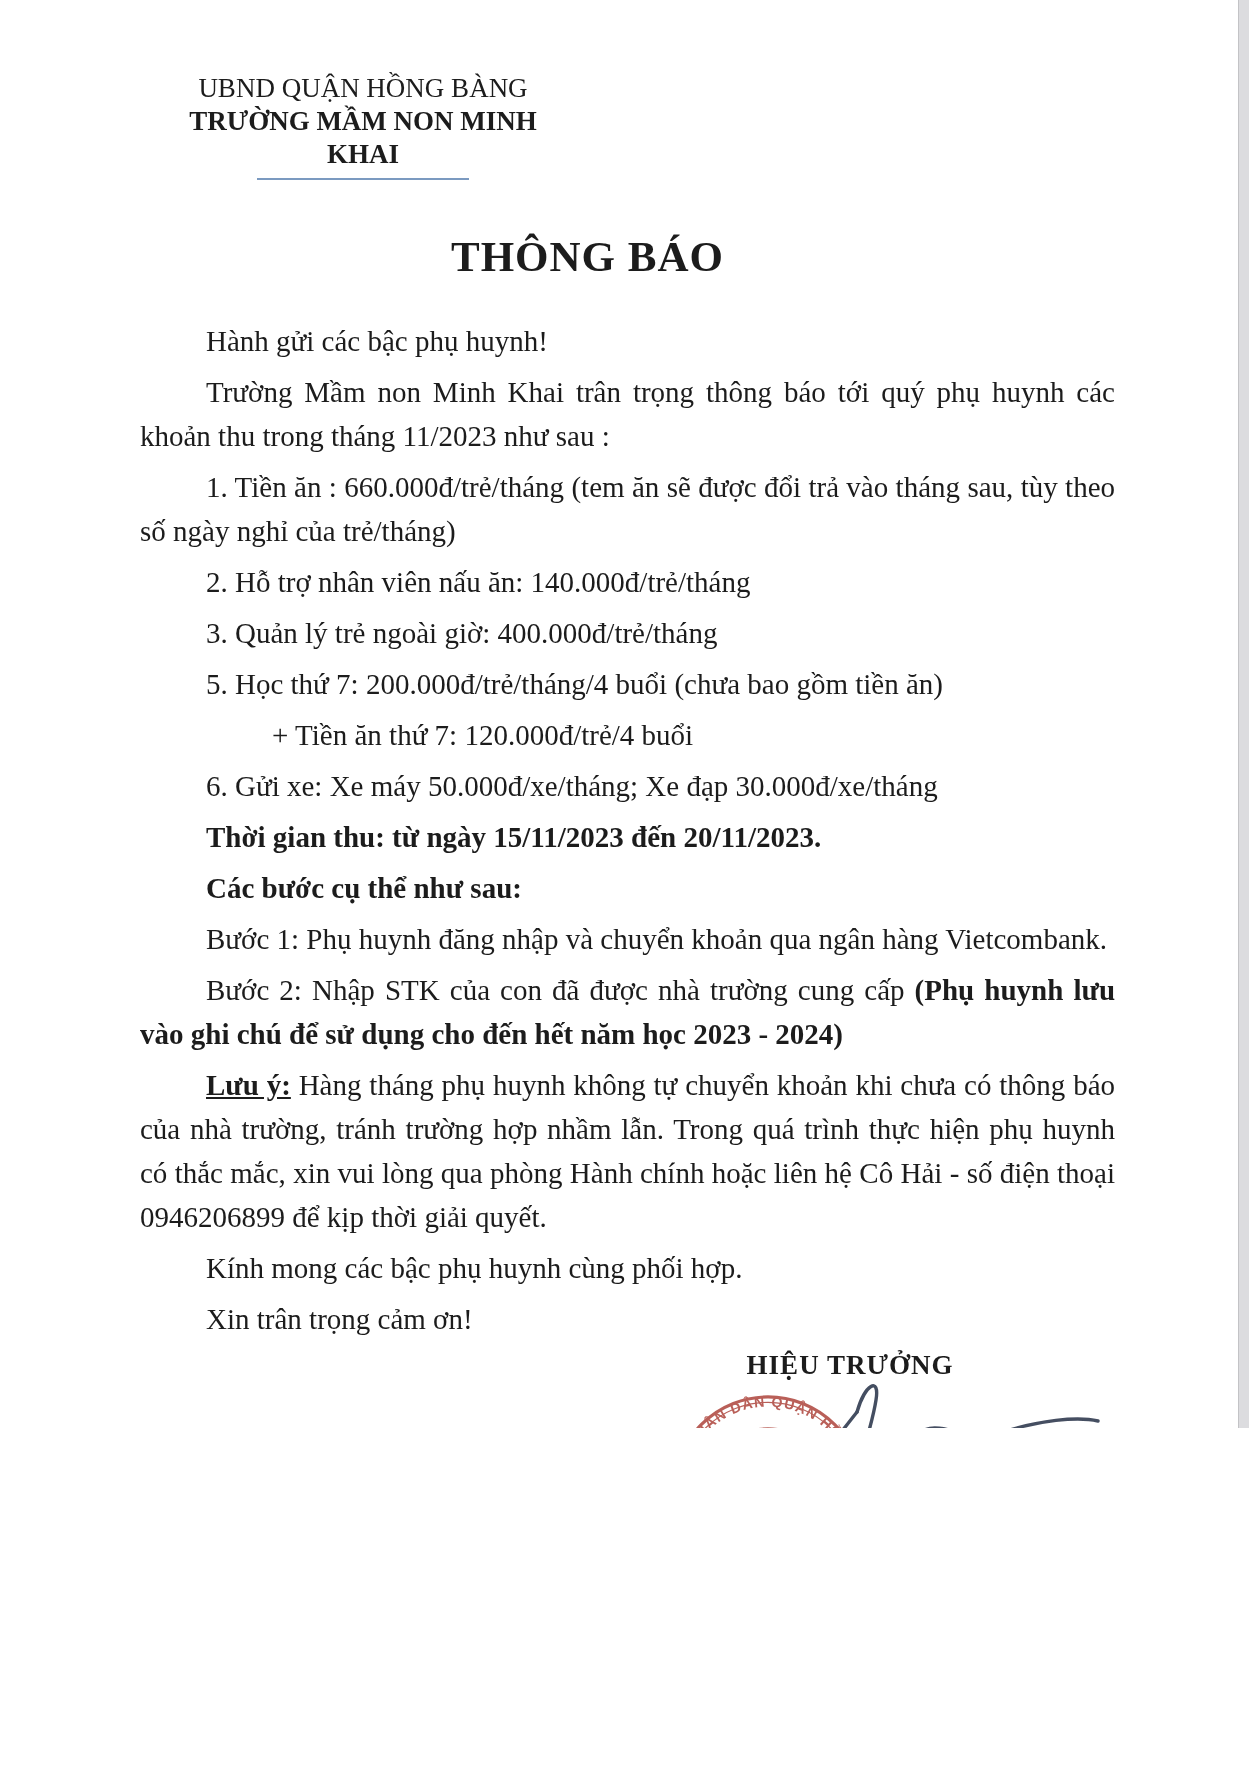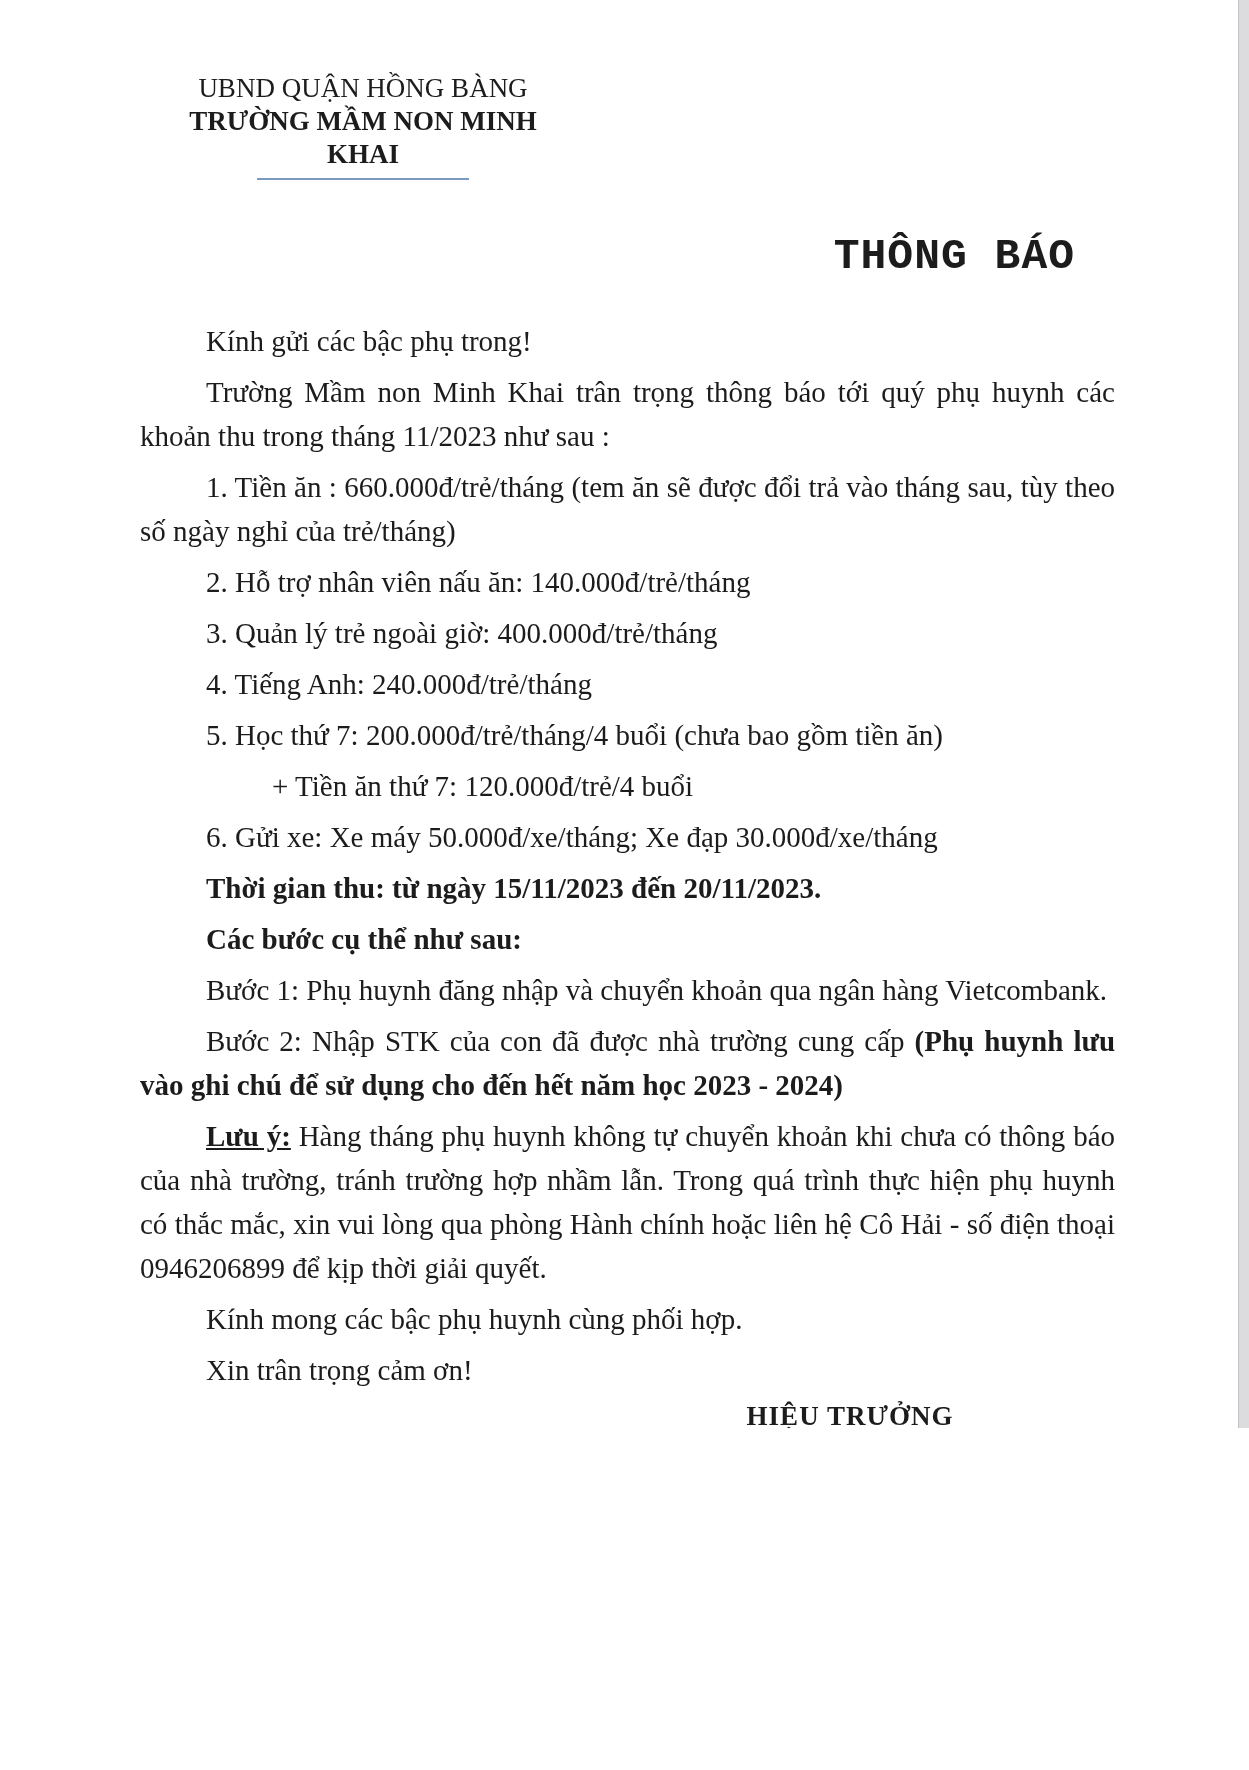--- a/index.html
+++ b/index.html
@@ -23,23 +23,23 @@
   }
   .letterhead .org{font-size:27px;}
   .letterhead .school{font-size:27px;font-weight:bold;}
   .letterhead .divider{
     margin:7px auto 0 auto;
     width:212px;height:2px;background:#7b9ac0;
   }
   .doc-title{
     margin-top:52px;
     width:975px;margin-left:140px;
-    text-align:right;
+    text-align:center;
     transform:translateX(-40px);
-    font-size:43px;font-weight:bold;letter-spacing:1px;font-family:Liberation Mono, monospace;
+    font-size:43px;font-weight:bold;letter-spacing:1px;
   }
   .doc-body{
     margin:38px 0 0 140px;
     width:975px;
   }
   .para{
     margin:0 0 7px 0;
     font-size:29px;
     line-height:44px;
     text-align:justify;
@@ -69,26 +69,25 @@
 
   <div class="letterhead">
     <div class="org">UBND QUẬN HỒNG BÀNG</div>
     <div class="school">TRƯỜNG MẦM NON MINH KHAI</div>
     <div class="divider"></div>
   </div>
 
   <div class="doc-title">THÔNG BÁO</div>
 
   <div class="doc-body" id="doc-body">
-      <p class="para normal"><span>Kính gửi các bậc phụ trong!</span></p>
+      <p class="para normal"><span>Hành gửi các bậc phụ huynh!</span></p>
       <p class="para normal"><span>Trường Mầm non Minh Khai trân trọng thông báo tới quý phụ huynh các khoản thu trong tháng 11/2023 như sau :</span></p>
       <p class="para normal"><span>1. Tiền ăn : 660.000đ/trẻ/tháng (tem ăn sẽ được đổi trả vào tháng sau, tùy theo số ngày nghỉ của trẻ/tháng)</span></p>
       <p class="para normal"><span>2. Hỗ trợ nhân viên nấu ăn: 140.000đ/trẻ/tháng</span></p>
       <p class="para normal"><span>3. Quản lý trẻ ngoài giờ: 400.000đ/trẻ/tháng</span></p>
-      <p class="para normal"><span>4. Tiếng Anh: 240.000đ/trẻ/tháng</span></p>
       <p class="para normal"><span>5. Học thứ 7: 200.000đ/trẻ/tháng/4 buổi (chưa bao gồm tiền ăn)</span></p>
       <p class="para plus"><span>+ Tiền ăn thứ 7: 120.000đ/trẻ/4 buổi</span></p>
       <p class="para normal"><span>6. Gửi xe: Xe máy 50.000đ/xe/tháng; Xe đạp 30.000đ/xe/tháng</span></p>
       <p class="para normal"><span class="b">Thời gian thu: từ ngày 15/11/2023 đến 20/11/2023.</span></p>
       <p class="para normal"><span class="b">Các bước cụ thể như sau:</span></p>
       <p class="para normal"><span>Bước 1: Phụ huynh đăng nhập và chuyển khoản qua ngân hàng Vietcombank.</span></p>
       <p class="para normal"><span>Bước 2: Nhập STK của con đã được nhà trường cung cấp </span><span class="b">(Phụ huynh lưu vào ghi chú để sử dụng cho đến hết năm học 2023 - 2024)</span></p>
       <p class="para normal"><span class="b u">Lưu ý:</span><span> Hàng tháng phụ huynh không tự chuyển khoản khi chưa có thông báo của nhà trường, tránh trường hợp nhầm lẫn. Trong quá trình thực hiện phụ huynh có thắc mắc, xin vui lòng qua phòng Hành chính hoặc liên hệ Cô Hải - số điện thoại 0946206899 để kịp thời giải quyết.</span></p>
       <p class="para normal"><span>Kính mong các bậc phụ huynh cùng phối hợp.</span></p>
       <p class="para normal"><span>Xin trân trọng cảm ơn!</span></p>

